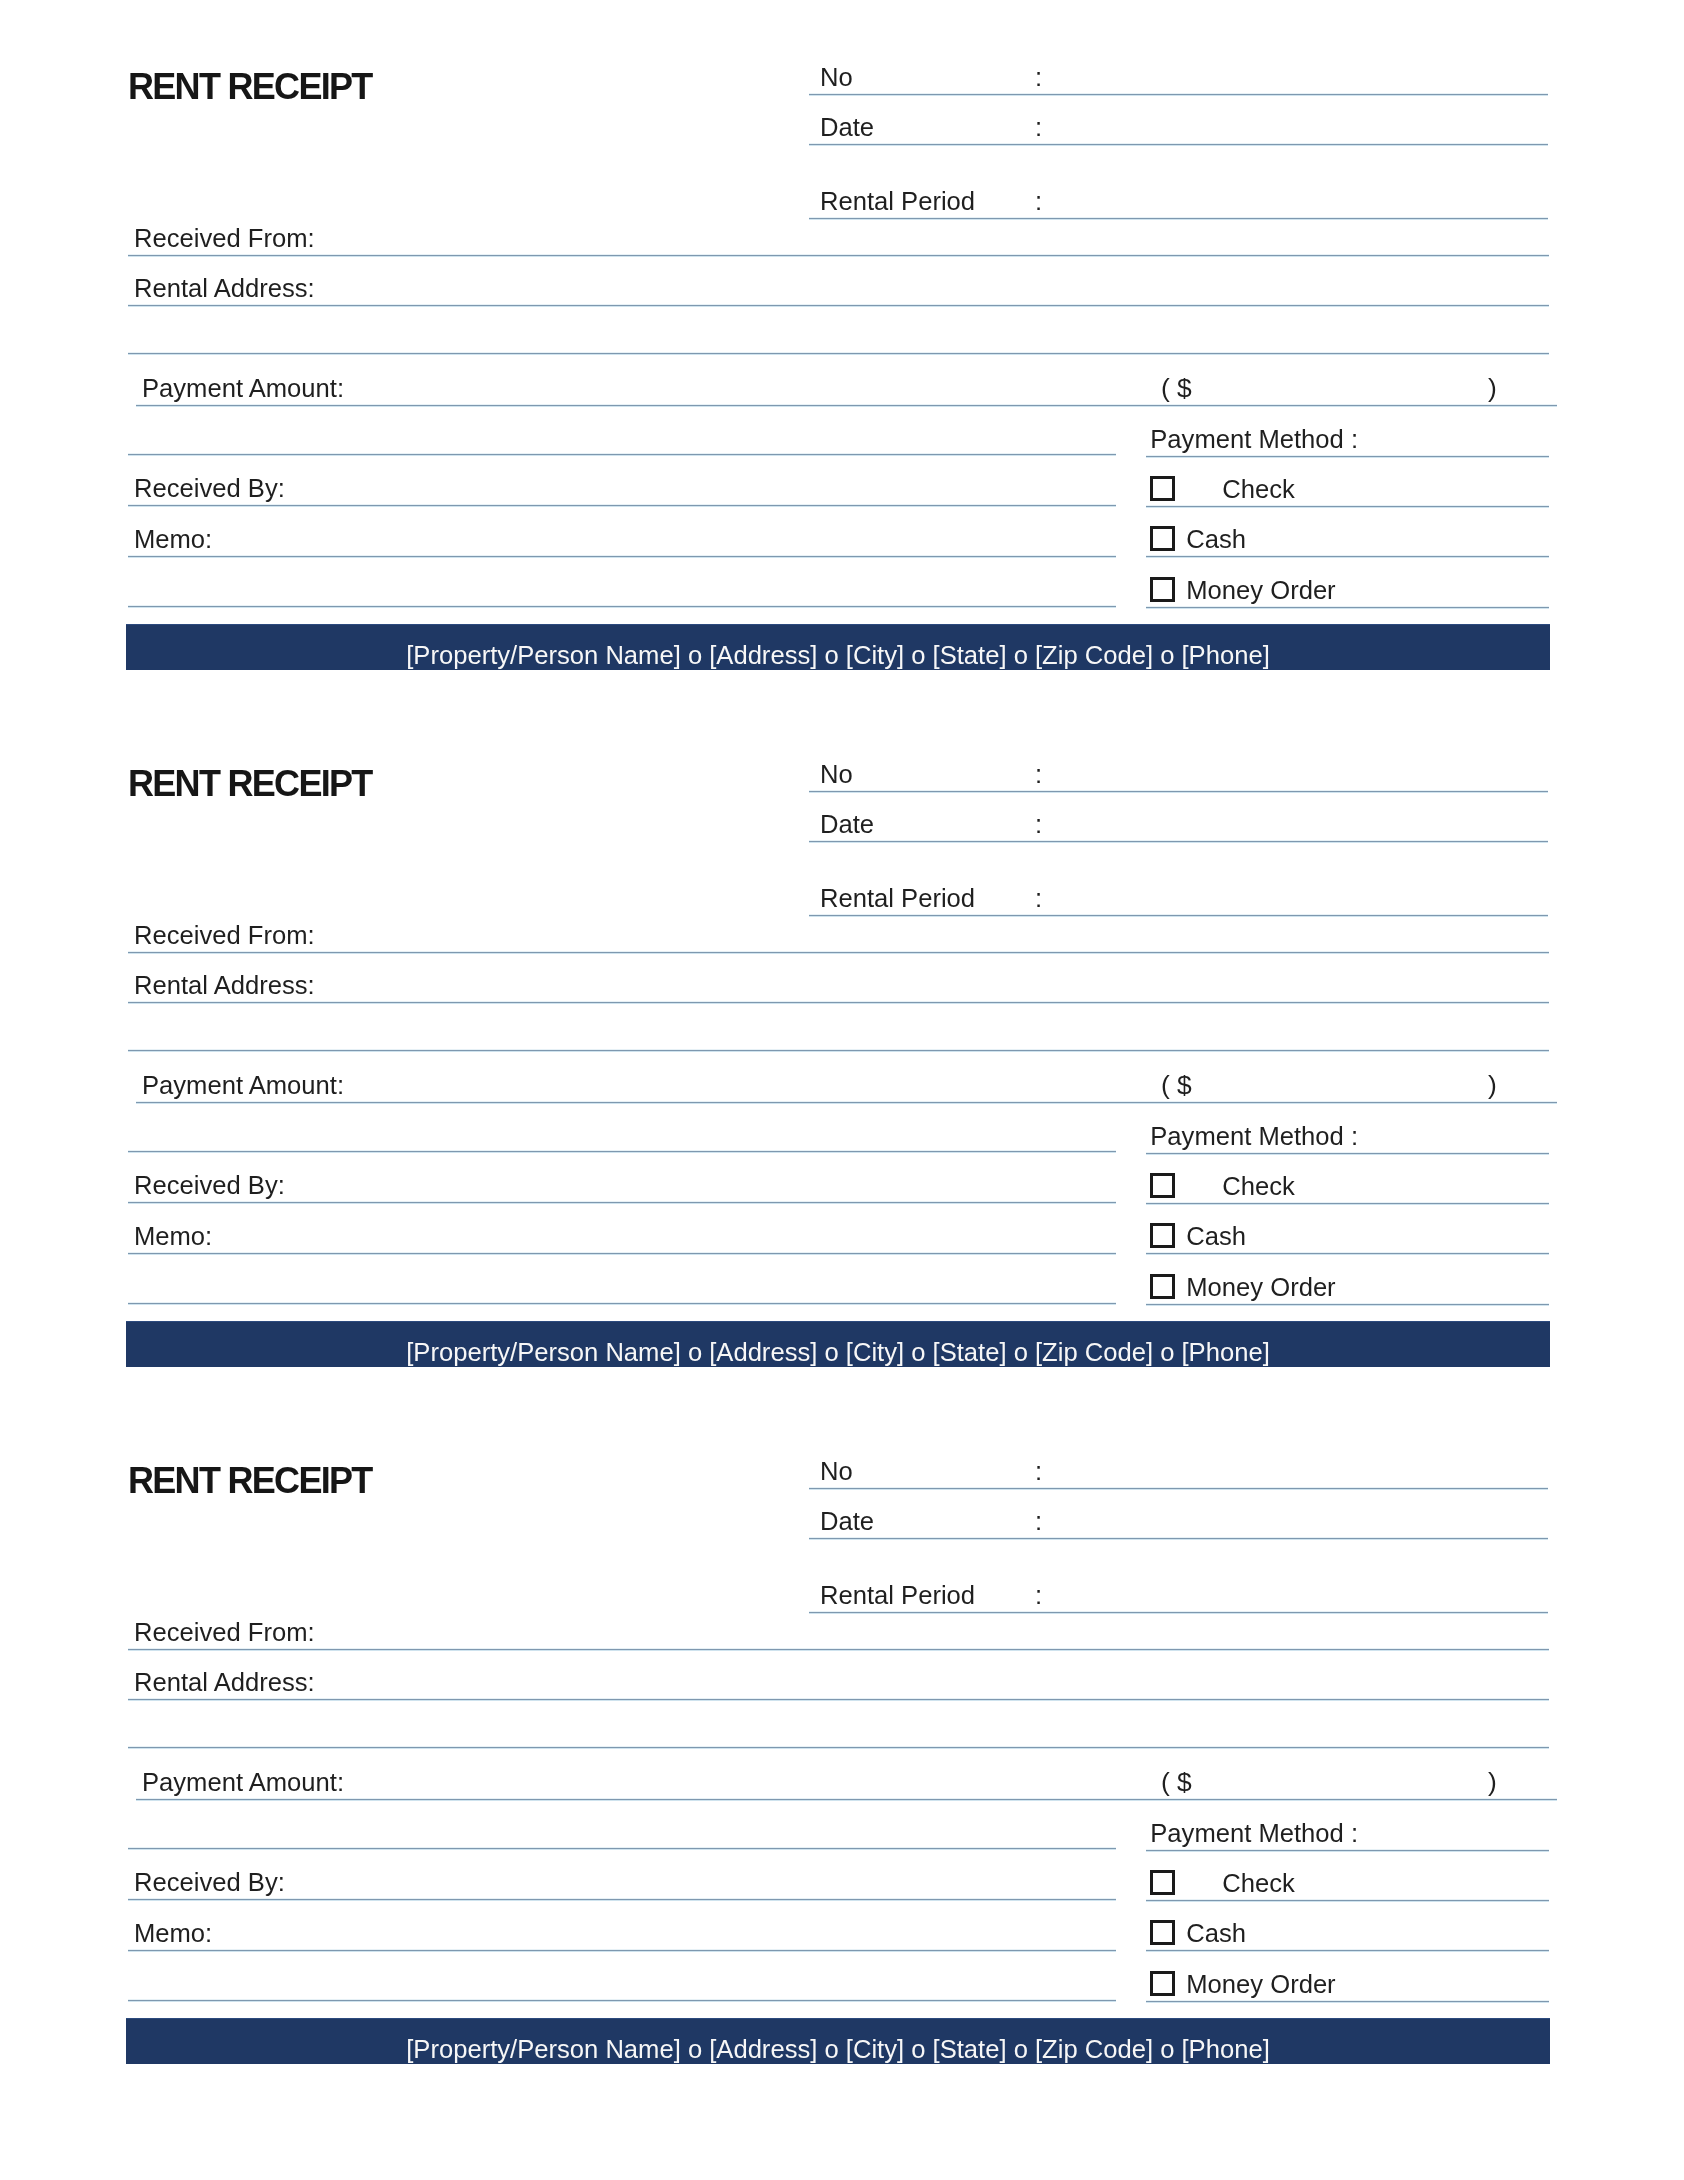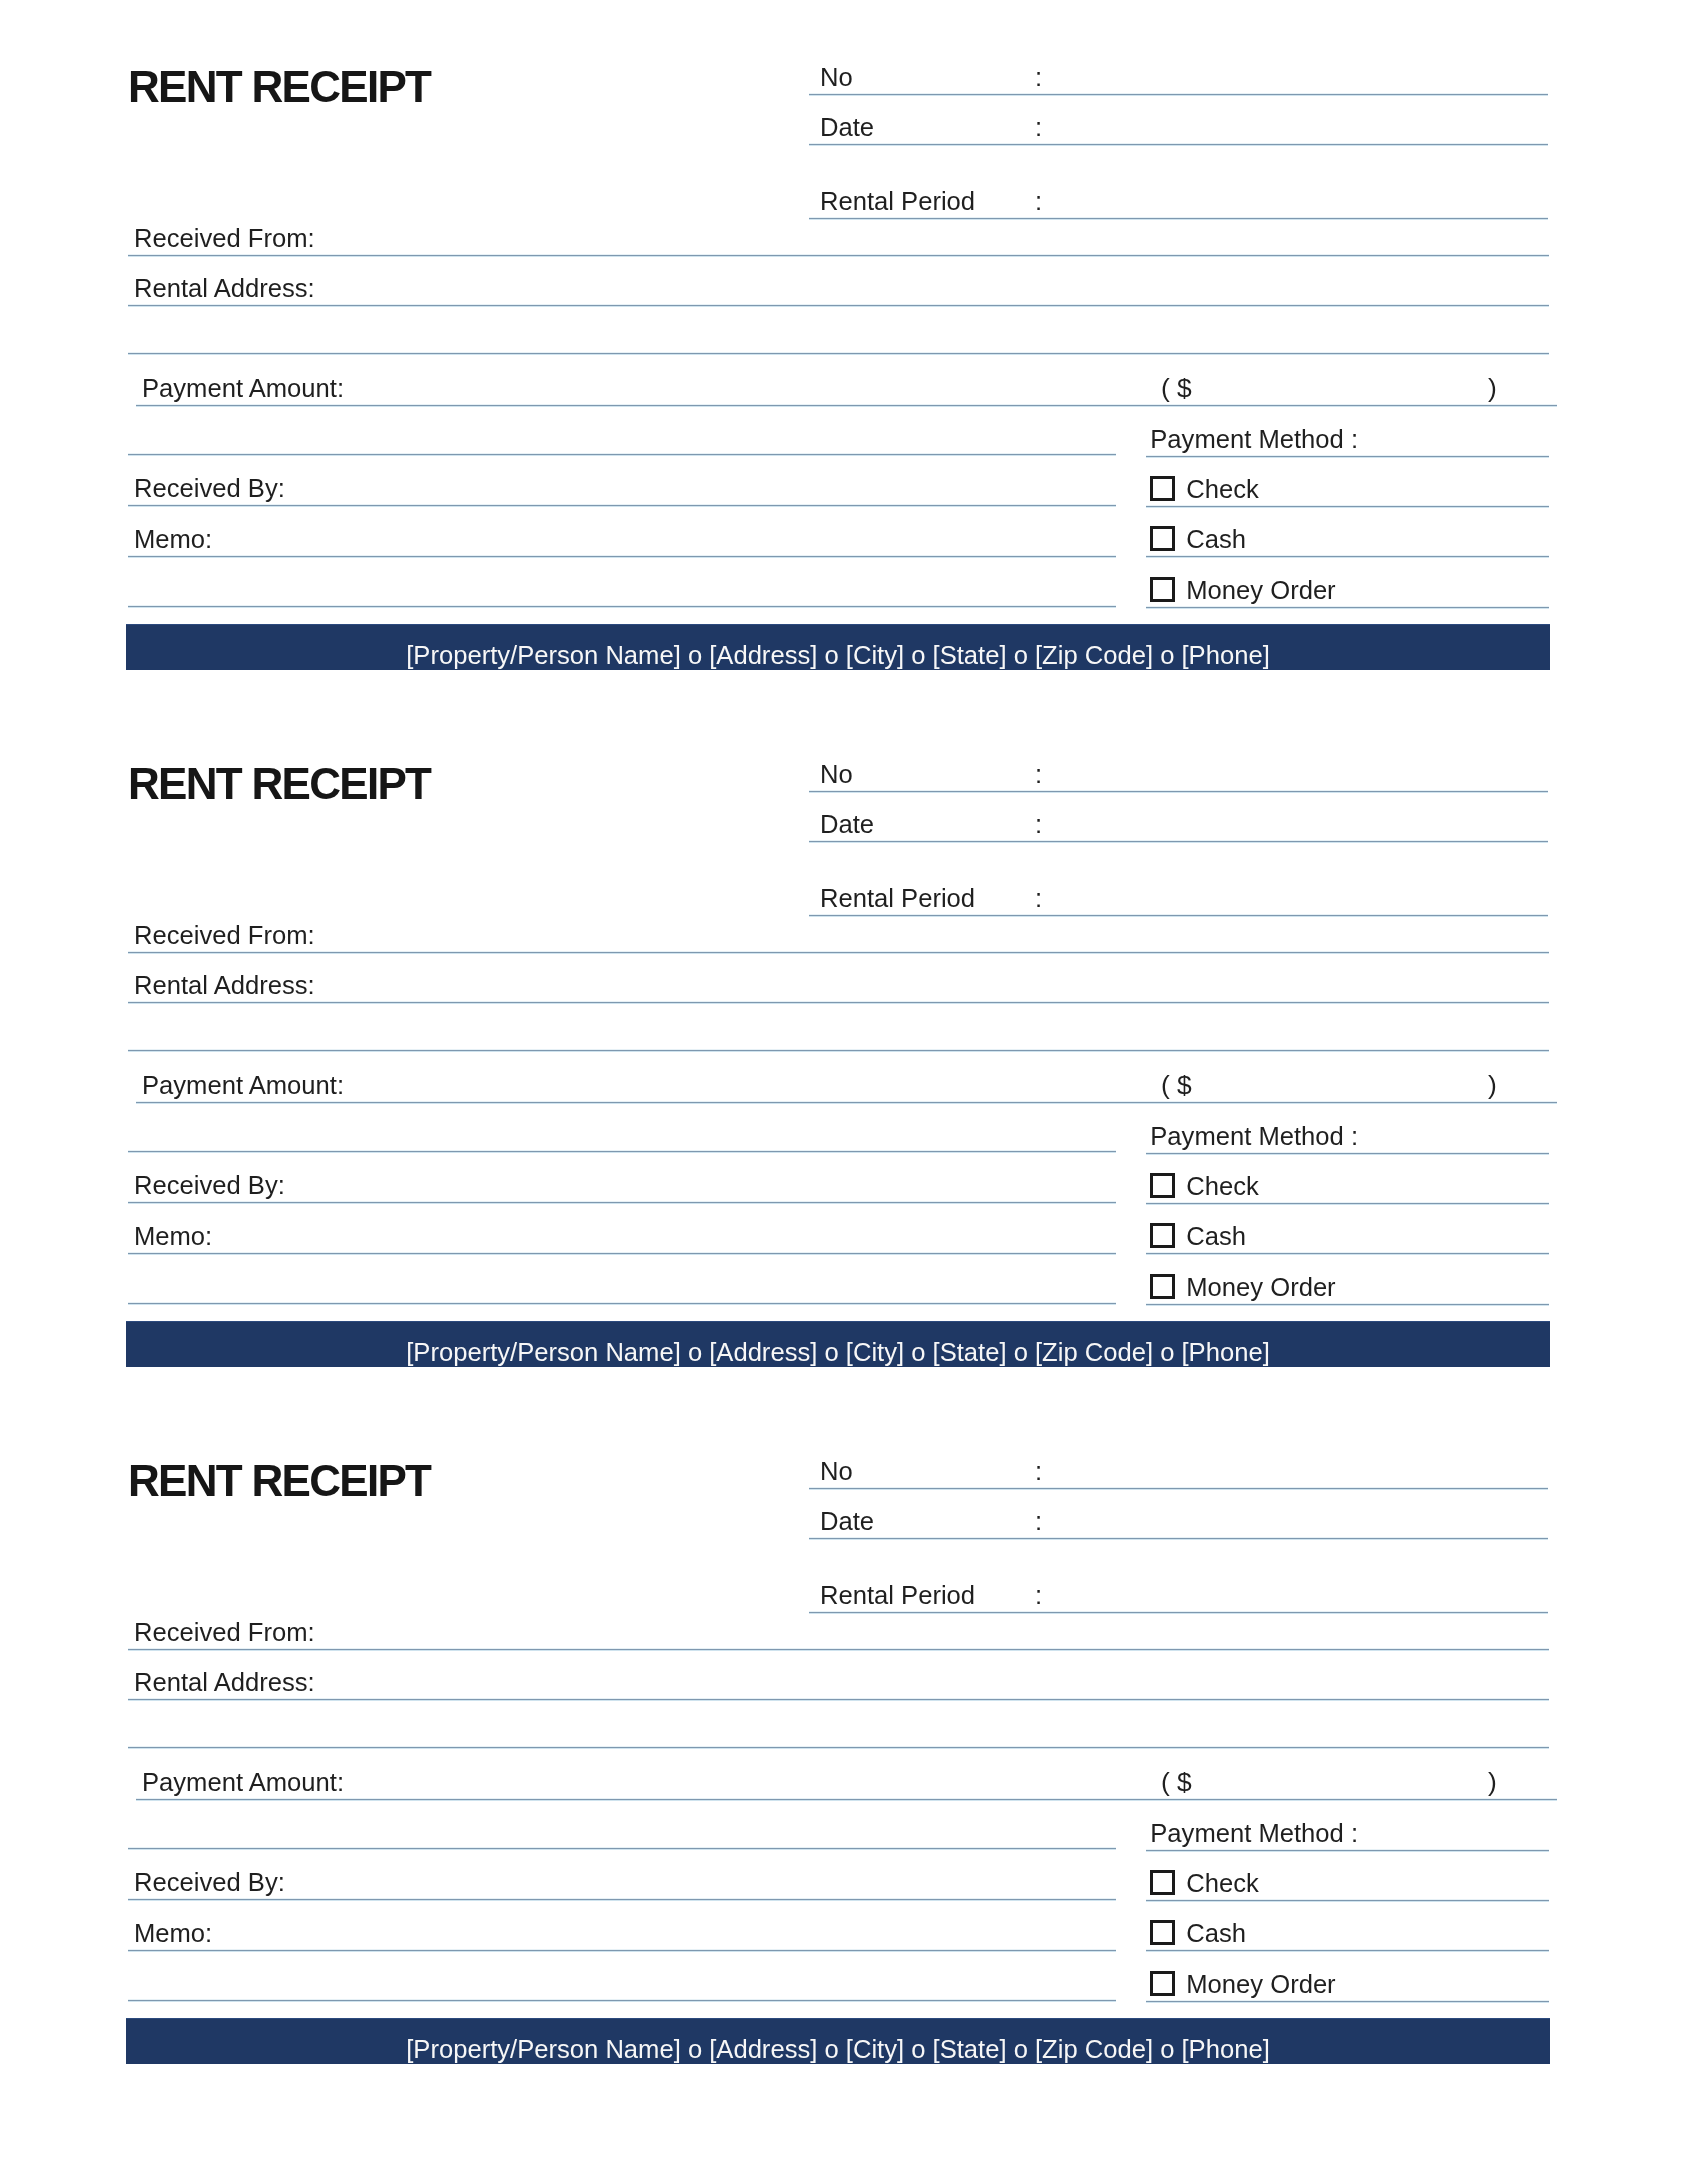--- a/index.html
+++ b/index.html
@@ -20,21 +20,21 @@
     position: absolute;
     left: 0;
     width: 1685px;
     height: 697px;
   }
   .title {
     position: absolute;
     left: 128px;
     top: 65px;
     margin: 0;
-    font-size: 44px;
+    font-size: 36px;
     line-height: 44px;
     font-weight: 700;
     letter-spacing: -1.7px;
     color: var(--title-text, #161616);
     white-space: nowrap;
   }
   
   .u {
     box-shadow:
       inset 0 -0.9px 0 var(--underline-halo, #cfe3ee),
@@ -73,21 +73,21 @@
   
   .lrow { left: 128px; width: 988px; height: 36px; padding-left: 6px; }
   .l-blank1 { top: 420px; }
   .l-recby  { top: 471px; }
   .l-memo   { top: 522px; }
   .l-blank2 { top: 572px; }
 
   
   .rrow { left: 1146px; width: 403px; padding-left: 4.3px; }
   .m-method { top: 422px; height: 36px; }
-  .m-check  { top: 471px; height: 37px; }
+  .m-check  { top: 471px; height: 37px; gap: 36px; }
   .m-cash   { top: 522px; height: 36px; }
   .m-money  { top: 572px; height: 37px; }
   .cb {
     flex: 0 0 auto;
     width: 19px;
     height: 19px;
     border: 3.4px solid var(--checkbox-border, #1a1a1a);
     background: #ffffff;
     margin-right: 11px;
     margin-bottom: 2.6px;

